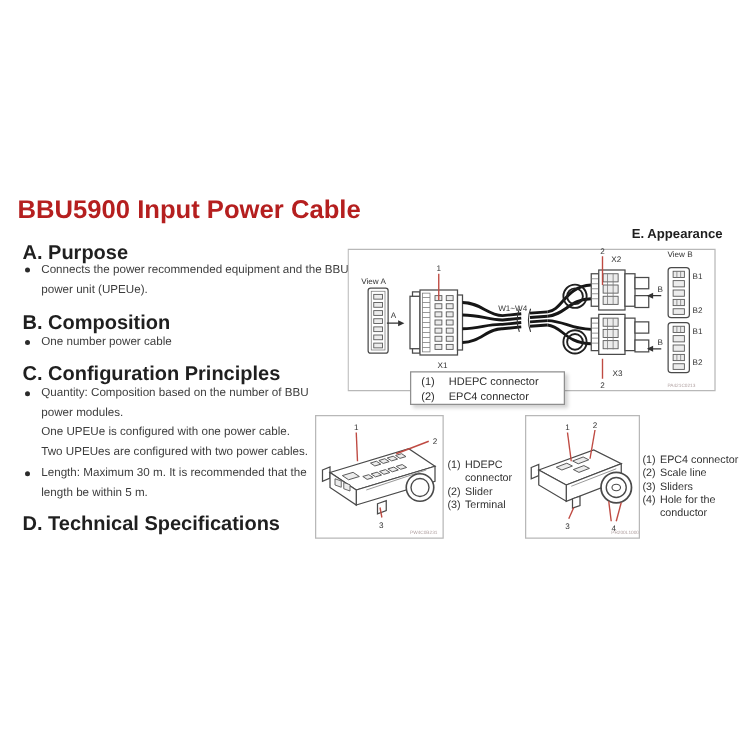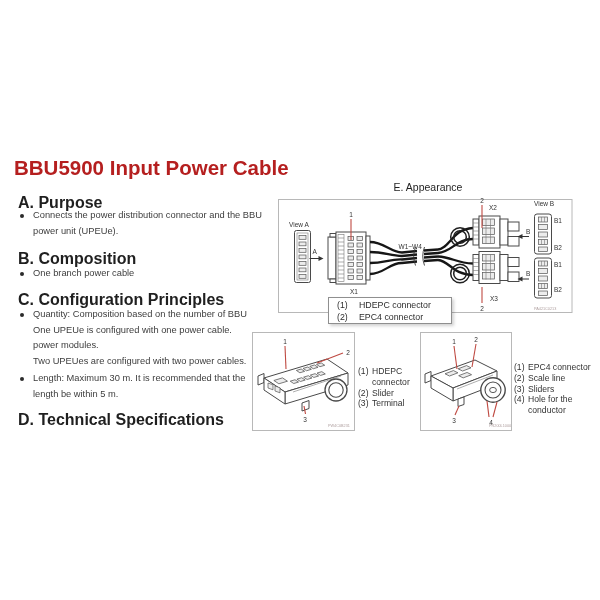--- a/index.html
+++ b/index.html
@@ -7,21 +7,21 @@
           font-family:"Liberation Sans", sans-serif; }
   .abs { position:absolute; }
 
   .title { font-size:20.5px; font-weight:bold; color:#b51f1f; white-space:nowrap; }
 
   .sec-h { font-size:16px; font-weight:bold; color:#1f1f1f; white-space:nowrap; }
   .bullet-dot { width:4px; height:4px; border-radius:50%; background:#2b2b2b; }
   .blines { line-height:15.5px; }
   .bline { font-size:9.3px; color:#3d3d3d; white-space:nowrap; }
 
-  .eh { font-size:10.5px; font-weight:normal; color:#1f1f1f; text-align:center; }
+  .eh { font-size:10.5px; font-weight:bold; color:#1f1f1f; text-align:right; }
 
   .dbox { border:1px solid #b8b8b8; background:#fff; box-sizing:border-box; }
 
   .legend1 { border:1px solid #8f8f8f; background:#fff; box-shadow:2px 2px 3px rgba(0,0,0,0.18);
              box-sizing:border-box; padding-top:2px; }
   .legend1 .row { display:flex; line-height:11.5px; }
   .legend1 .num { flex:0 0 22px; padding-left:8px; font-size:8.8px; color:#2e2e2e; }
   .legend1 .lab { font-size:8.8px; color:#2e2e2e; white-space:nowrap; }
 
   .figleg { font-size:8.6px; color:#333; line-height:10.8px; }
@@ -41,36 +41,36 @@
 </head>
 <body>
 
 <div class="page">
 
   <div class="abs title" style="left:14px; top:156px;">BBU5900 Input Power Cable</div>
 
   <div class="abs sec-h" style="left:18px; top:194px;">A. Purpose</div>
   <div class="abs bullet-dot" style="left:20px; top:214px;"></div>
   <div class="abs blines" style="left:33px; top:208px;">
-    <div class="bline">Connects the power distribution connector and the BBU</div>
+    <div class="bline">Connects the power recommended equipment and the BBU</div>
     <div class="bline">power unit (UPEUe).</div>
   </div>
 
   <div class="abs sec-h" style="left:18px; top:250px;">B. Composition</div>
   <div class="abs bullet-dot" style="left:20px; top:272px;"></div>
   <div class="abs blines" style="left:33px; top:266px;">
-    <div class="bline">One branch power cable</div>
+    <div class="bline">One number power cable</div>
   </div>
 
   <div class="abs sec-h" style="left:18px; top:291px;">C. Configuration Principles</div>
   <div class="abs bullet-dot" style="left:20px; top:313px;"></div>
   <div class="abs blines" style="left:33px; top:307px;">
     <div class="bline">Quantity: Composition based on the number of BBU</div>
+    <div class="bline">power modules.</div>
     <div class="bline">One UPEUe is configured with one power cable.</div>
-    <div class="bline">power modules.</div>
     <div class="bline">Two UPEUes are configured with two power cables.</div>
   </div>
   <div class="abs bullet-dot" style="left:20px; top:377px;"></div>
   <div class="abs blines" style="left:33px; top:371px;">
     <div class="bline">Length: Maximum 30 m. It is  recommended that the</div>
     <div class="bline">length be within 5 m.</div>
   </div>
 
   <div class="abs sec-h" style="left:18px; top:411px;">D. Technical Specifications</div>
 

